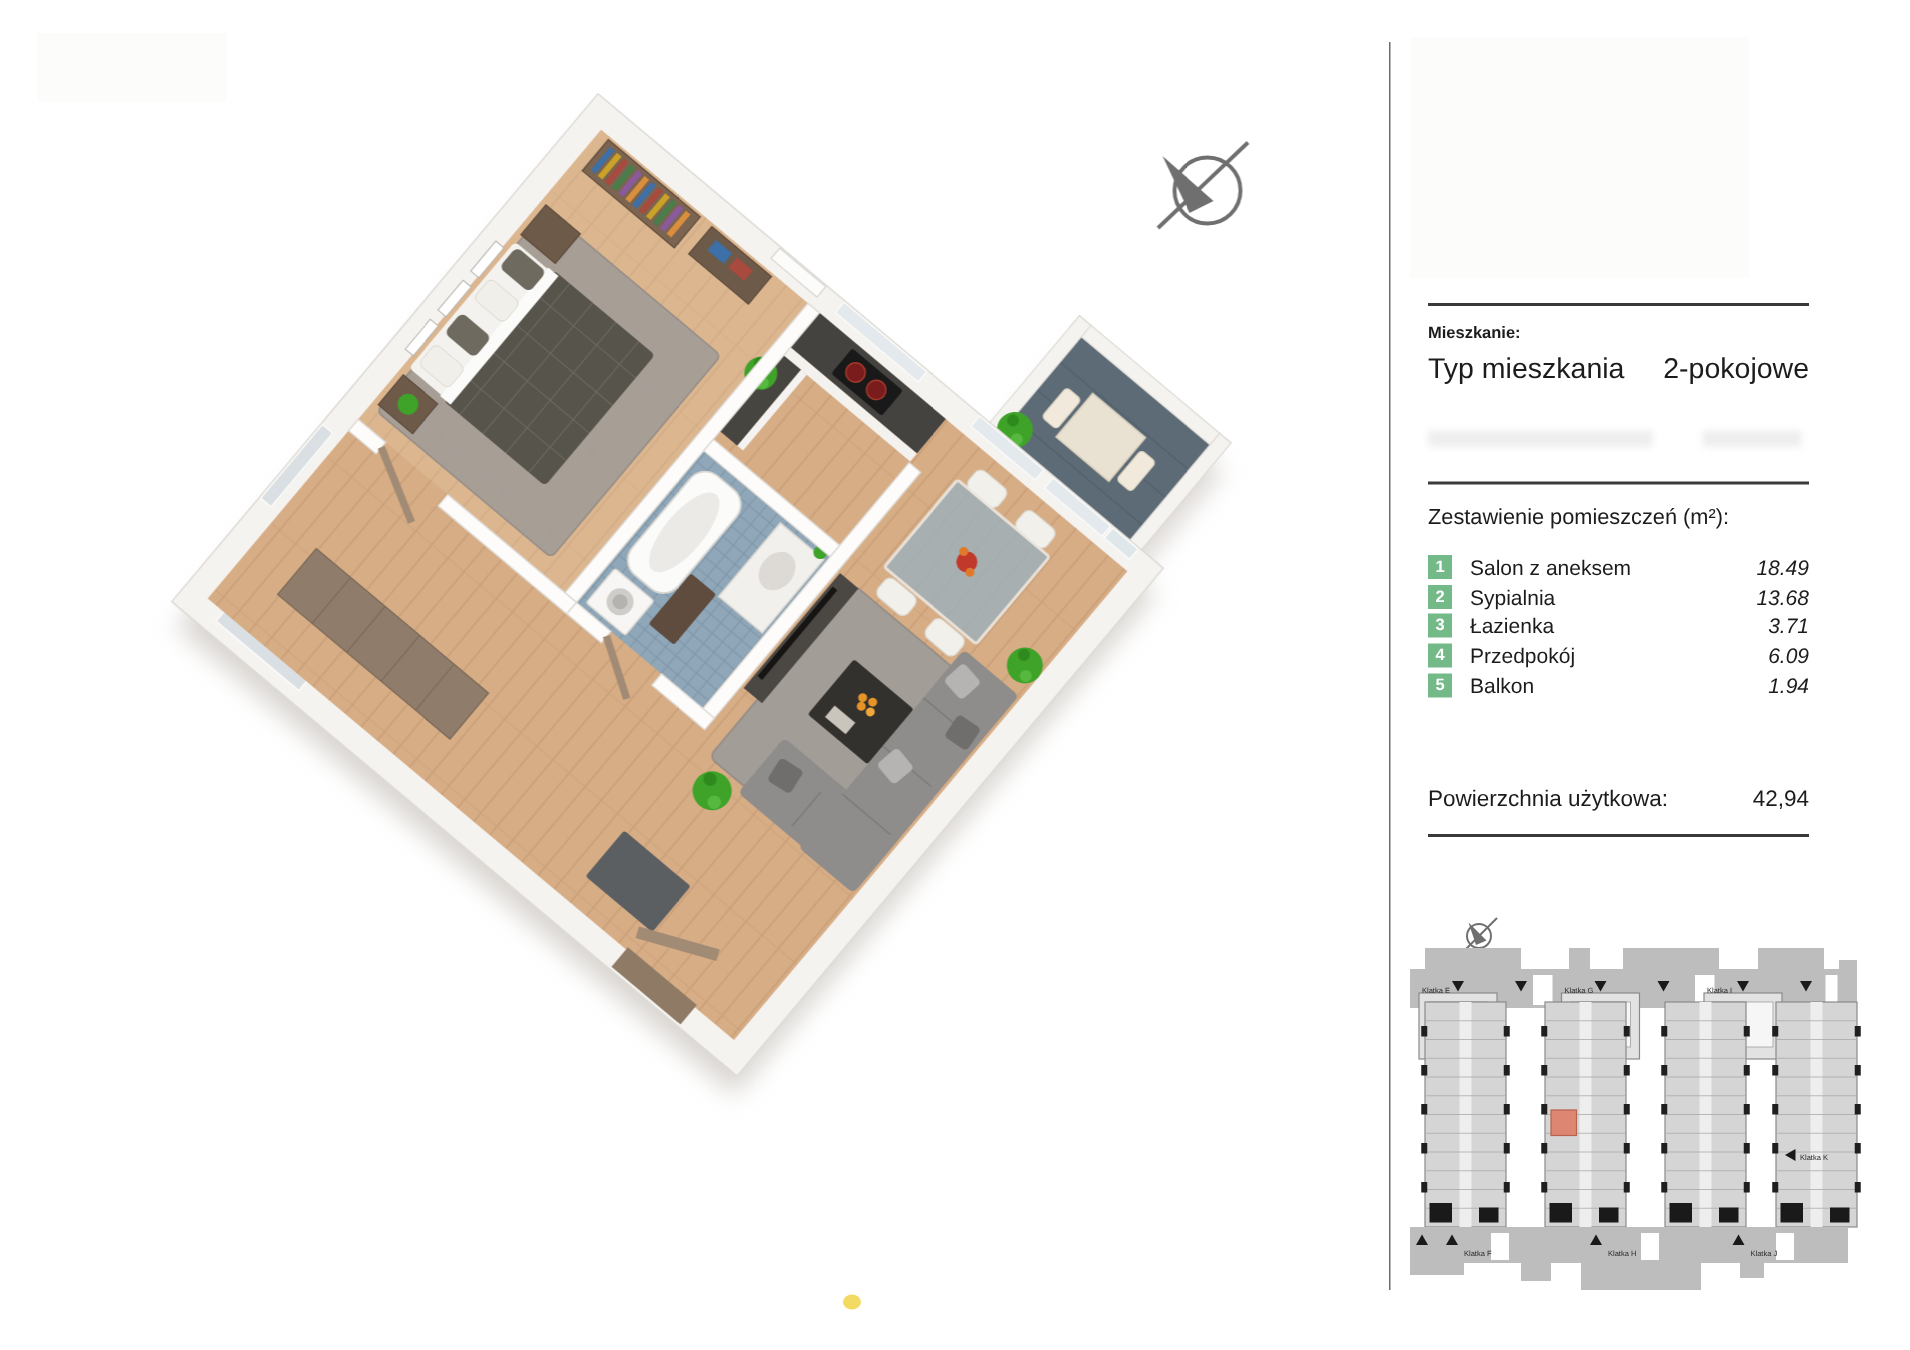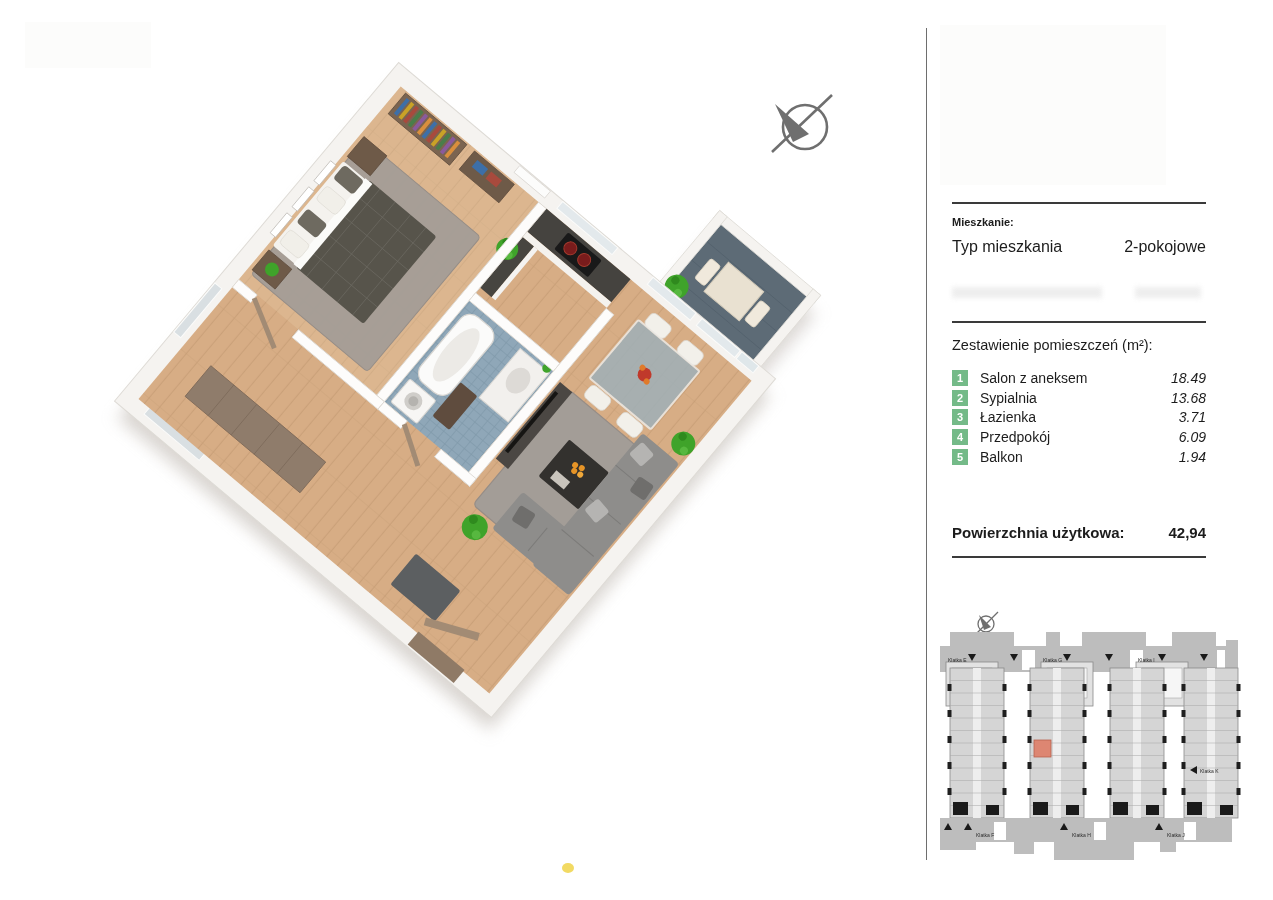--- a/index.html
+++ b/index.html
@@ -9,29 +9,29 @@
   }
   .abs{position:absolute;}
   
   .logo-ph{background:#fcfcfb;}
   
   .v-divider{left:926px;top:28px;width:1px;height:832px;background:#6e6e6e;}
   
   .panel{left:952px;width:254px;}
   .hr{left:952px;width:254px;height:1.5px;background:#3a3a3a;}
   .heading{font-size:11px;font-weight:bold;}
-  .kv-row{display:flex;justify-content:space-between;font-size:16px;height:20px;align-items:center;}
+  .kv-row{display:flex;justify-content:space-between;font-size:19px;height:20px;align-items:center;}
   .redacted{background:#ebebeb;filter:blur(2.5px);opacity:.85;}
   .rooms-heading{font-size:14.5px;font-weight:normal;}
   .room-row{display:flex;align-items:center;height:19.8px;}
   .badge{width:16px;height:16px;background:#74ba88;color:#ffffff;font-size:11px;font-weight:bold;
          display:flex;align-items:center;justify-content:center;margin-right:12px;flex:0 0 16px;}
   .room-name{flex:1;font-size:14px;}
   .room-area{font-size:14px;font-style:italic;}
-  .total-row{display:flex;justify-content:space-between;font-size:15px;font-weight:bold;}
+  .total-row{display:flex;justify-content:space-between;font-size:15px;font-weight:normal;}
   .dot{left:562px;top:863px;width:12px;height:10px;border-radius:50%;background:#f2da63;}
   svg text{font-family:"Liberation Sans",sans-serif;}
   .klatka-label{font-size:5px;fill:#2b2b2b;}
 </style>
 </head>
 <body>
 
 <div class="abs logo-ph" style="left:25px;top:22px;width:126px;height:46px;"></div>
 <div class="abs logo-ph" style="left:940px;top:25px;width:226px;height:160px;"></div>
 

